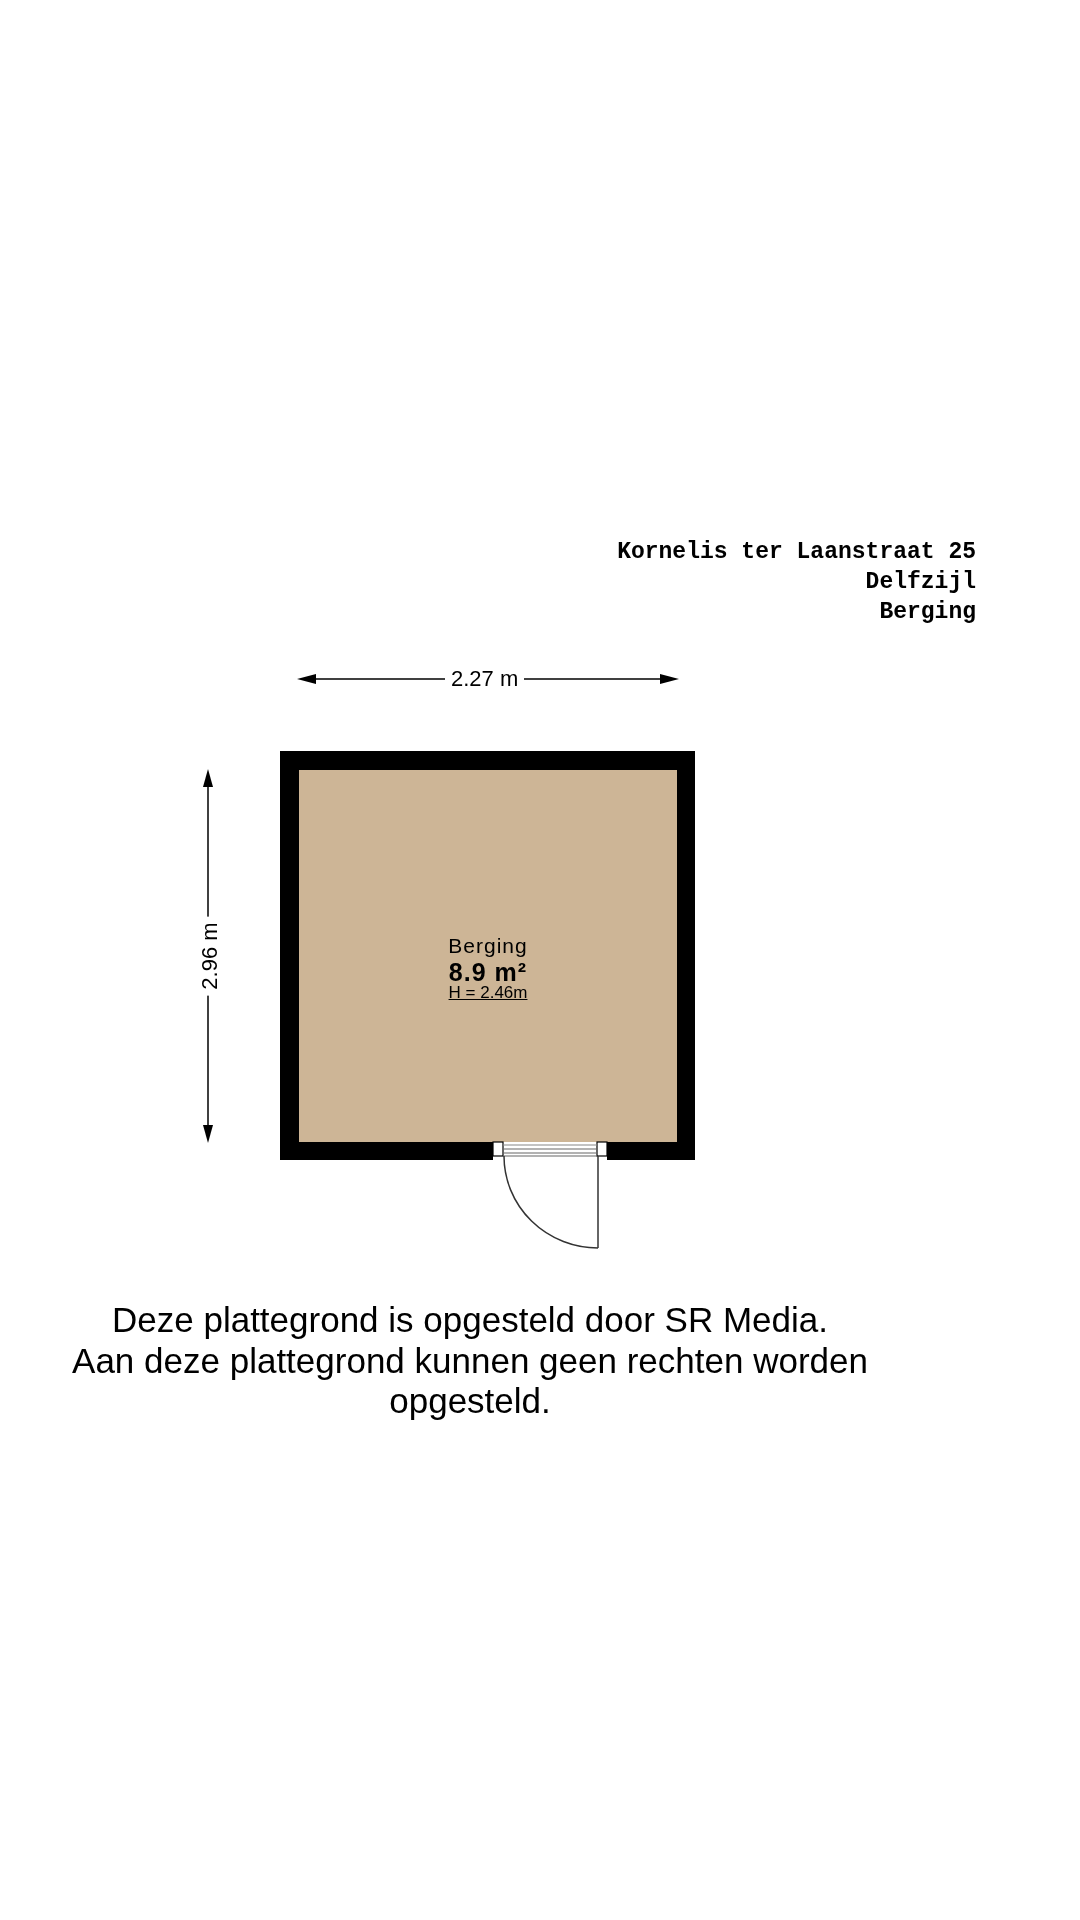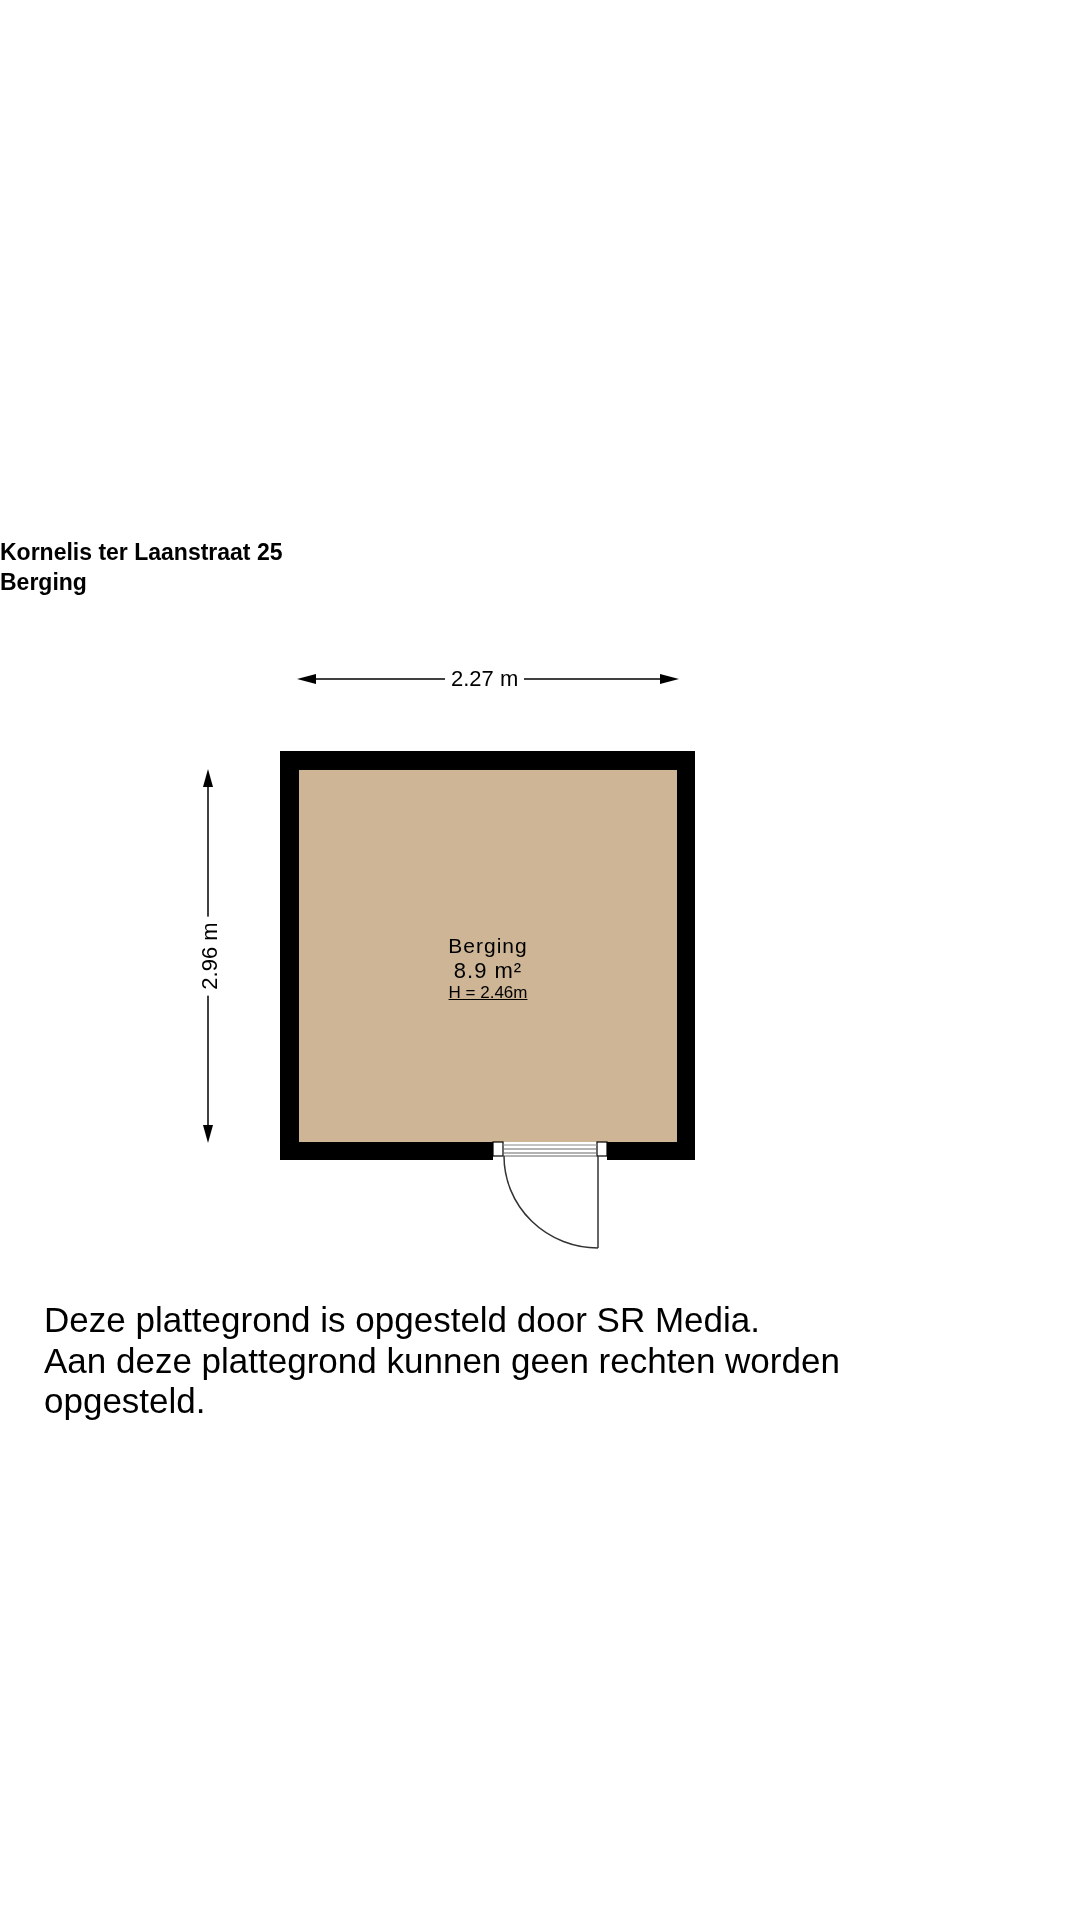--- a/index.html
+++ b/index.html
@@ -1,24 +1,24 @@
 <!DOCTYPE html>
 <html><head>
 <meta charset="utf-8">
 <style>
   html, body { margin:0; padding:0; background:#ffffff; }
   body { width:1080px; height:1920px; position:relative; overflow:hidden; font-family:"Liberation Sans", sans-serif; color:#000; }
   .title-wrap { position:absolute; top:537px; left:0; width:976px; }
-  .title-line { display:block; text-align:left; font-weight:bold; font-size:23px; line-height:30px; }
+  .title-line { display:block; text-align:right; font-weight:bold; font-size:23px; line-height:30px;font-family:Liberation Mono, monospace; }
   .dim-label { position:absolute; font-size:22px; background:#fff; padding:0 6px; line-height:24px; }
   .room-label { position:absolute; left:388px; width:200px; text-align:center; }
   .room-name { position:absolute; top:934px; font-size:21px; letter-spacing:1px; }
-  .room-area { position:absolute; top:958px; font-size:22px; letter-spacing:1px; }
+  .room-area { position:absolute; top:958px; font-size:25px; letter-spacing:1px;font-weight:bold; }
   .room-height { position:absolute; top:983px; font-size:17px;text-decoration:underline; }
-  .disclaimer { position:absolute; left:0; width:940px; font-size:35px; line-height:40px;margin-left:44px; }
+  .disclaimer { position:absolute; left:0; width:940px; text-align:center; font-size:35px; line-height:40px; }
   svg { position:absolute; left:0; top:0; }
 </style>
 </head>
 <body>
 
 <svg width="1080" height="1920" viewBox="0 0 1080 1920">
 
   <g>
     <line x1="305" y1="679" x2="670" y2="679" stroke="#000" stroke-width="1.5"></line>
     <polygon points="297,679 316,674 316,684" fill="#000"></polygon>
@@ -43,20 +43,21 @@
     <line x1="503" y1="1149" x2="597" y2="1149" stroke="#666" stroke-width="1.2"></line>
     <line x1="503" y1="1153" x2="597" y2="1153" stroke="#666" stroke-width="1.2"></line>
     <line x1="503" y1="1156" x2="597" y2="1156" stroke="#666" stroke-width="1.2"></line>
     <line x1="598" y1="1156" x2="598" y2="1248" stroke="#333" stroke-width="1.5"></line>
     <path d="M 504 1156 A 94 92 0 0 0 598 1248" fill="none" stroke="#333" stroke-width="1.5"></path>
   </g>
 </svg>
 
 <div class="title-wrap">
   <span class="title-line">Kornelis ter Laanstraat 25</span>
+  <span class="title-line">Delfzijl</span>
   <span class="title-line">Berging</span>
 </div>
 
 <span class="dim-label" style="left:445px; top:667px;">2.27 m</span>
 
 <span class="dim-label" style="left:170px; top:944px; transform:rotate(-90deg); transform-origin:center;">2.96 m</span>
 
 <div class="room-label room-name">Berging</div>
 <div class="room-label room-area">8.9 m²</div>
 <div class="room-label room-height">H = 2.46m</div>

